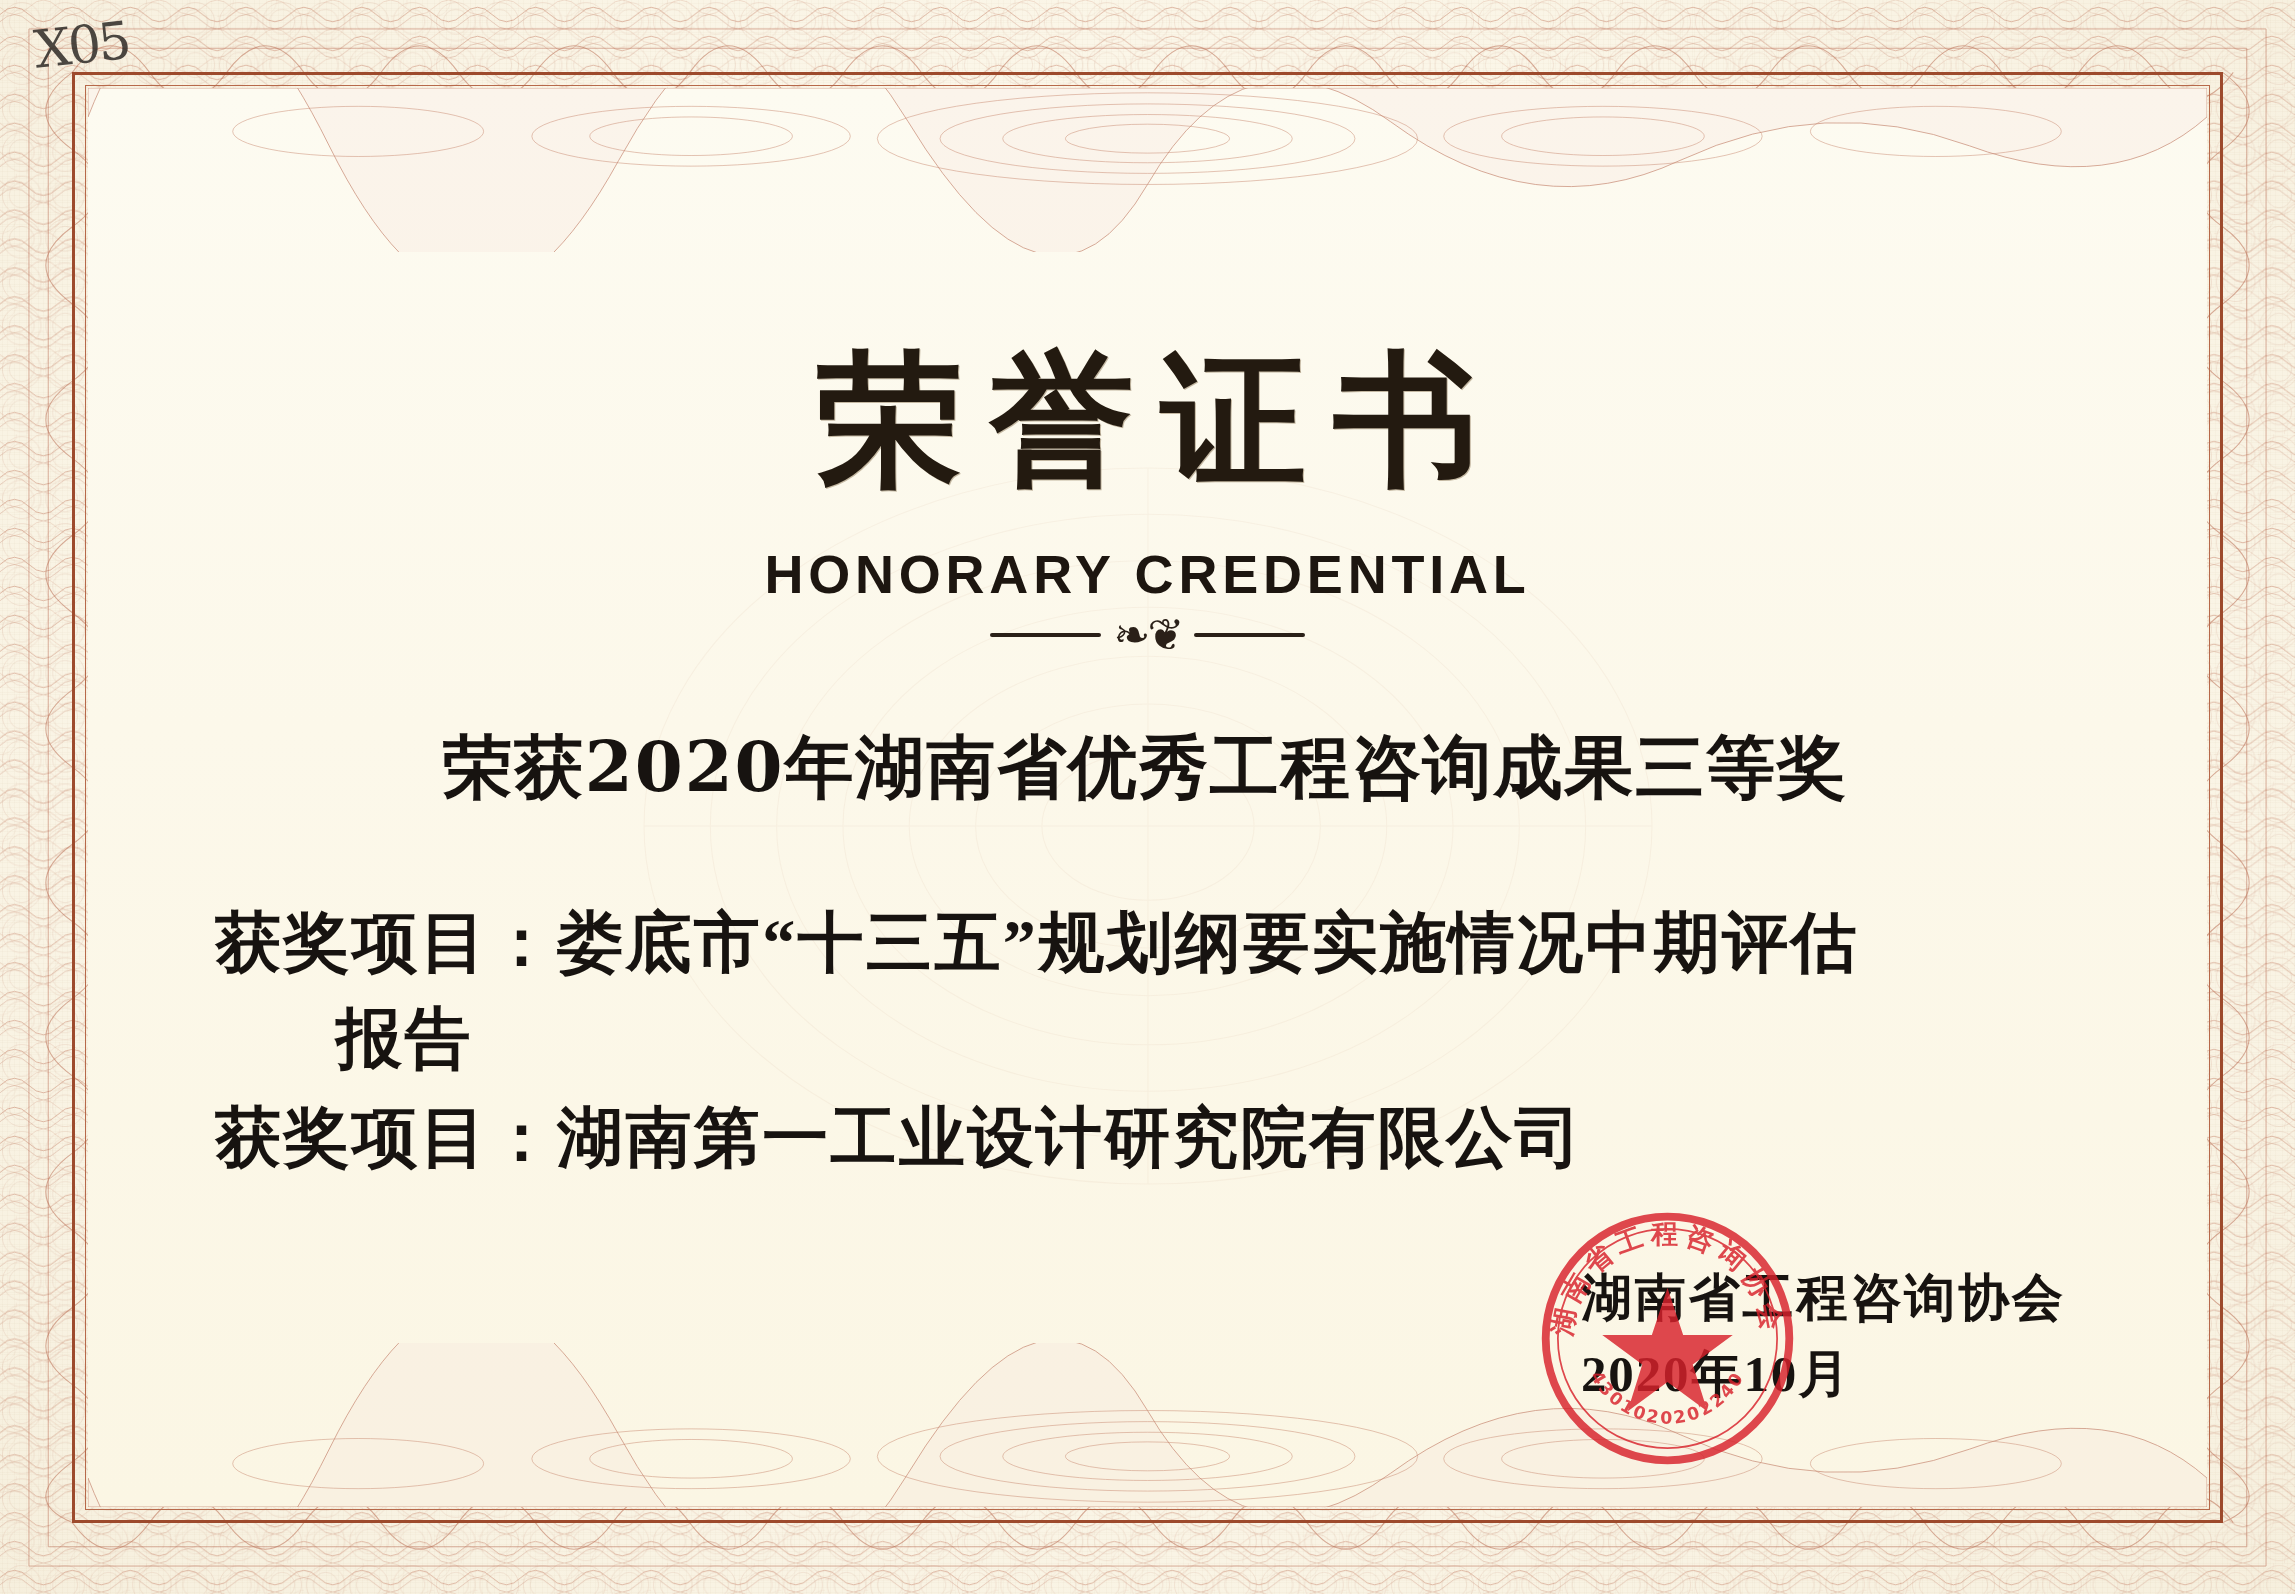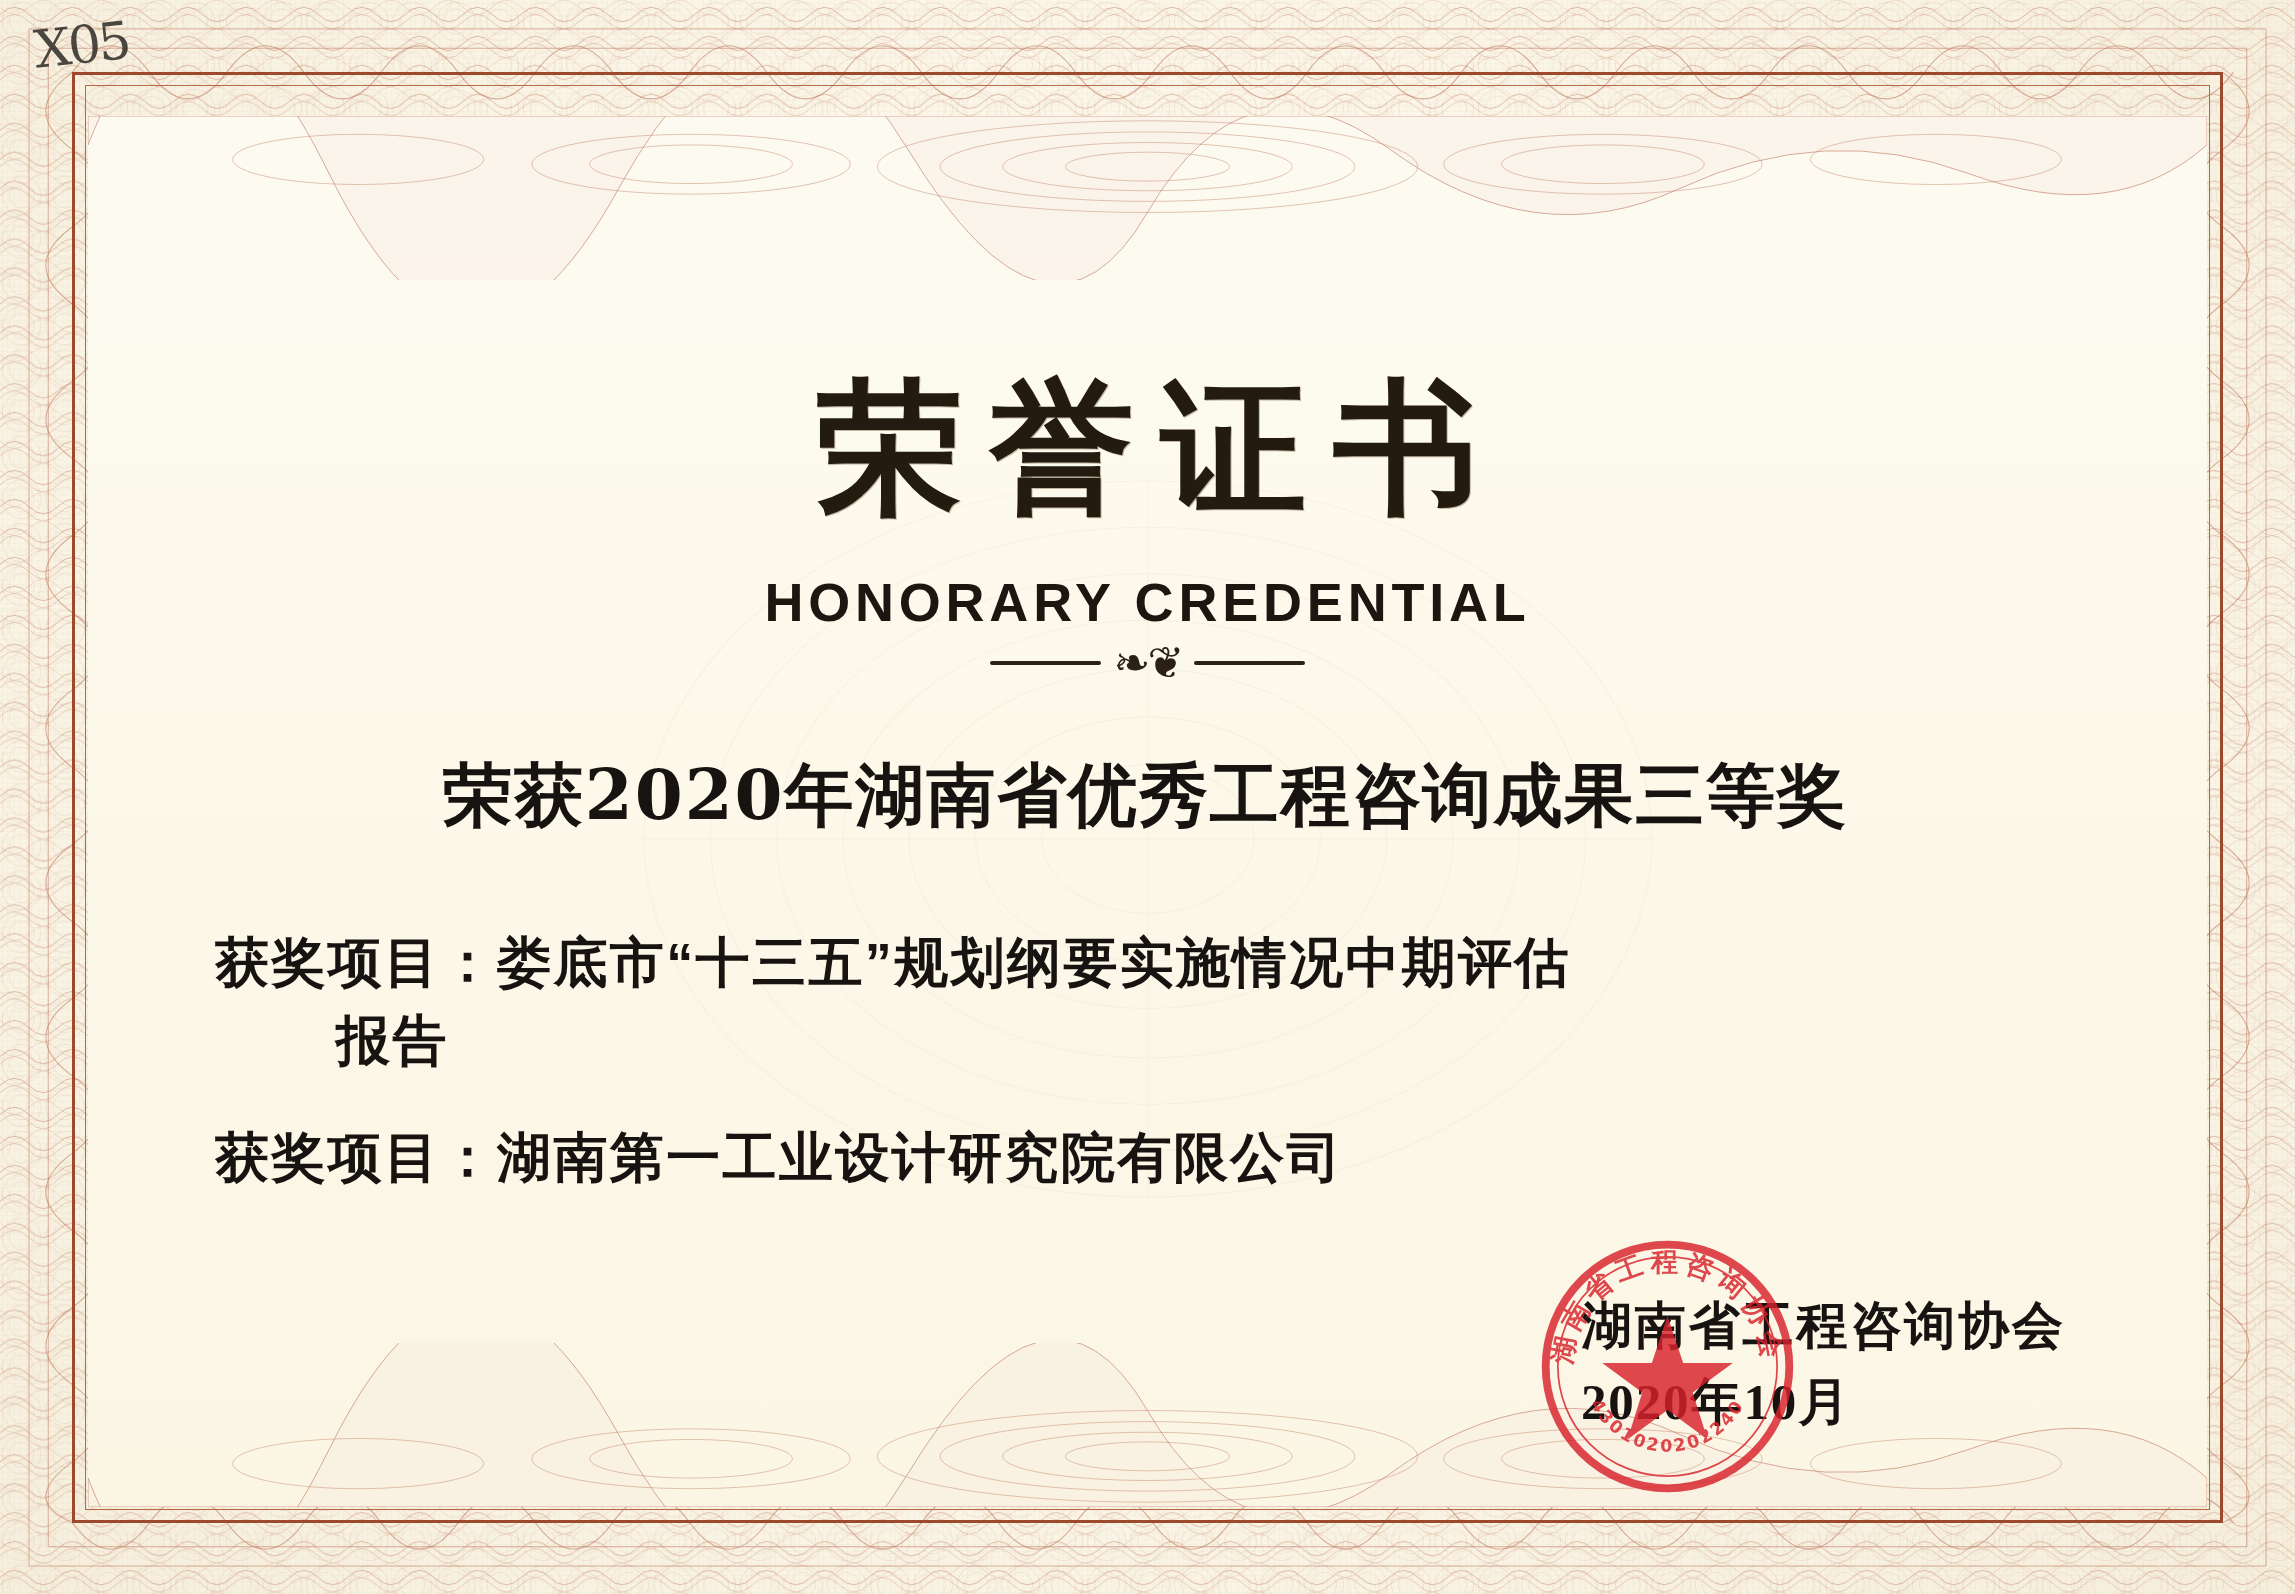--- a/index.html
+++ b/index.html
@@ -57,21 +57,20 @@
     box-sizing: border-box;
   }
 
   
   .inner-field {
     position: absolute;
     left: 88px; top: 88px; right: 88px; bottom: 88px;
     background: linear-gradient(180deg, #fdfbf1 0%, #fcf8ea 45%, #fbf6e4 100%);
     box-sizing: border-box;
     overflow: hidden;
-    margin-top: 28px;
   }
 
   
   .lace {
     position: absolute;
     left: 0; right: 0;
     height: 164px;
     pointer-events: none;
   }
   .lace.top { top: 0; }
@@ -159,23 +158,23 @@
     font-size: 69px;
     letter-spacing: 1.9px;
     color: #171310;
     line-height: 1.25;
   }
 
   .field {
     position: absolute;
     left: 39px;
     right: 29px;
-    font-family: Liberation Sans, sans-serif;
-    font-weight: 700;
-    font-size: 54px;
+    font-family: Liberation Serif, serif;
+    font-weight: 700;
+    font-size: 66px;
     letter-spacing: 2.4px;
     color: #171310;
     line-height: 1.45;
   }
   .field.project { top: 719px; }
   .field.project .cont { display: block; padding-left: 121px; }
   .field.unit { top: 914px; }
 
   .signature {
     position: absolute;

